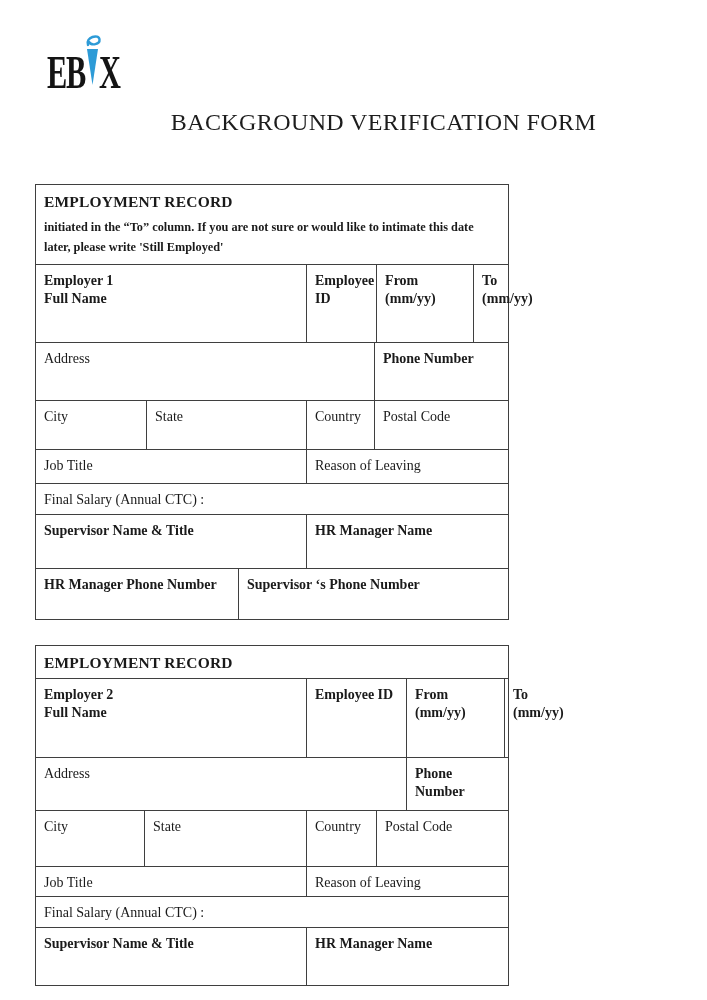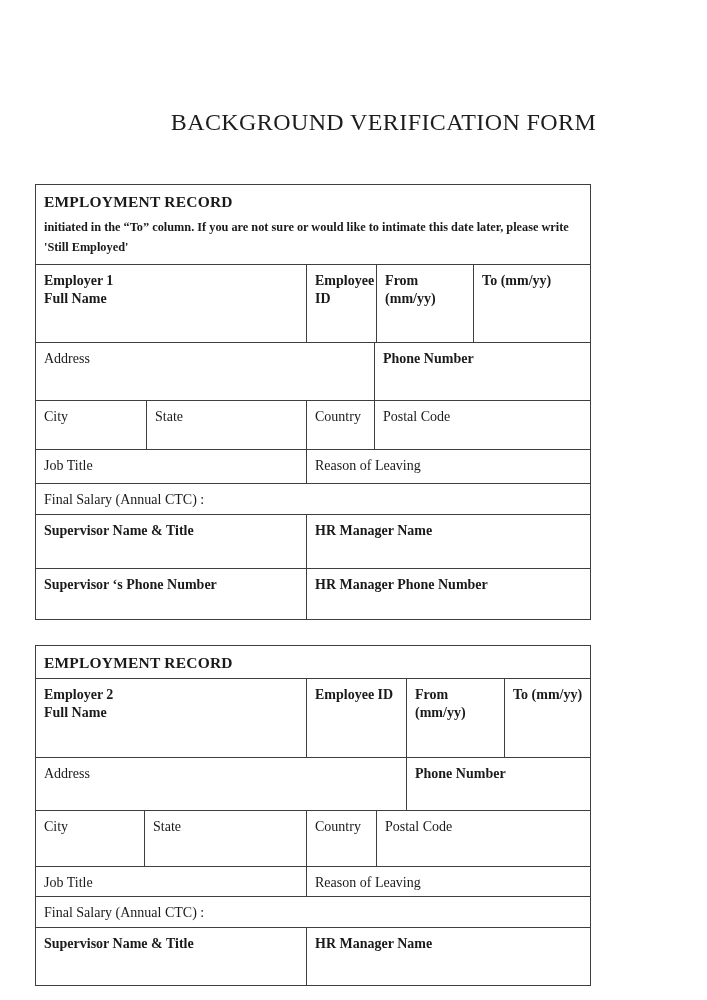--- a/index.html
+++ b/index.html
@@ -21,21 +21,21 @@
 
   
   .title{
     position:absolute;top:109px;left:8px;width:100%;box-sizing:border-box;
     padding-left:44px;text-align:center;
     font-size:24px;letter-spacing:0.4px;line-height:1.15;color:#1d1d1d;white-space:nowrap;
   }
 
   
   .tbl{
-    position:absolute;left:35px;width:556px;box-sizing:border-box;
+    position:absolute;left:35px;width:474px;box-sizing:border-box;
     border:1px solid #3f3f3f;background:#fff;
   }
   .t1{top:184px;}
   .t2{top:645px;}
   .row{display:flex;align-items:stretch;border-top:1px solid #3f3f3f;}
   .row:first-child{border-top:none;}
   .cell{
     box-sizing:border-box;border-left:1px solid #3f3f3f;
     padding:7px 6px 4px 8px;font-size:14px;line-height:1.25;
   }
@@ -62,20 +62,28 @@
   .t1-r7{min-height:50px;}
   .t2-hd{min-height:30px;} .t2-r1{min-height:78px;} .t2-r2{min-height:52px;}
   .t2-r3{min-height:55px;} .t2-r4{min-height:28px;} .t2-r5{min-height:30px;}
   .t2-r6{min-height:57px;}
 </style>
 </head>
 <body>
 
 <div class="page">
 
+  <div class="logo">
+    <span class="logo-letters logo-eb">EB</span>
+    <svg width="19" height="54" viewBox="0 0 19 54">
+      <path d="M5 12 C2 4, 16 0.5, 16.5 6.5 C17 11.5, 8.5 13, 6 9" fill="none" stroke="#2d9bd7" stroke-width="2.4" stroke-linecap="round"></path>
+      <path d="M4 16 L15 16 L9.5 52 Z" fill="#2d9bd7"></path>
+    </svg>
+    <span class="logo-letters logo-x">X</span>
+  </div>
 
   <div class="title">BACKGROUND VERIFICATION FORM</div>
 
   <div class="tbl t1">
 
     <div class="row">
       <div class="cell hdr grow">
         <div class="sec">EMPLOYMENT RECORD</div>
         <div class="note">
           <div>initiated in the “To” column. If you are not sure or would like to intimate this date later, please write 'Still Employed'</div>
@@ -141,25 +149,25 @@
     <div class="row t1-r6">
       <div class="cell w270">
         <span class="b">Supervisor Name &amp; Title</span>
       </div>
       <div class="cell grow">
         <span class="b">HR Manager Name</span>
       </div>
     </div>
 
     <div class="row t1-r7">
+      <div class="cell grow">
+        <span class="b">HR Manager Phone Number</span>
+      </div>
       <div class="cell w270">
         <span class="b">Supervisor ‘s Phone Number</span>
-      </div>
-      <div class="cell grow">
-        <span class="b">HR Manager Phone Number</span>
       </div>
     </div>
 
   </div>
 
   <div class="tbl t2">
 
     <div class="row t2-hd">
       <div class="cell hdr grow">
         <div class="sec">EMPLOYMENT RECORD</div>

